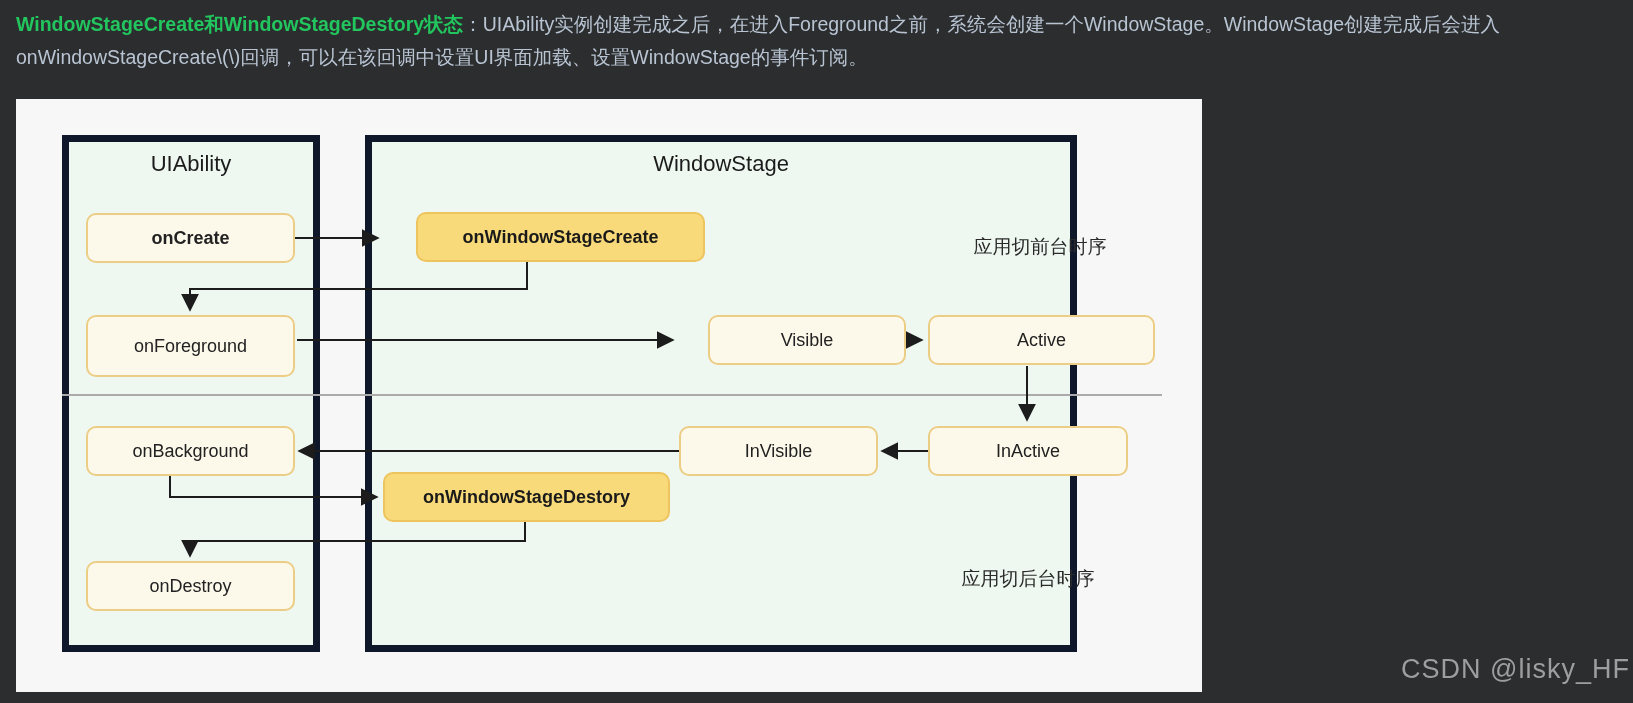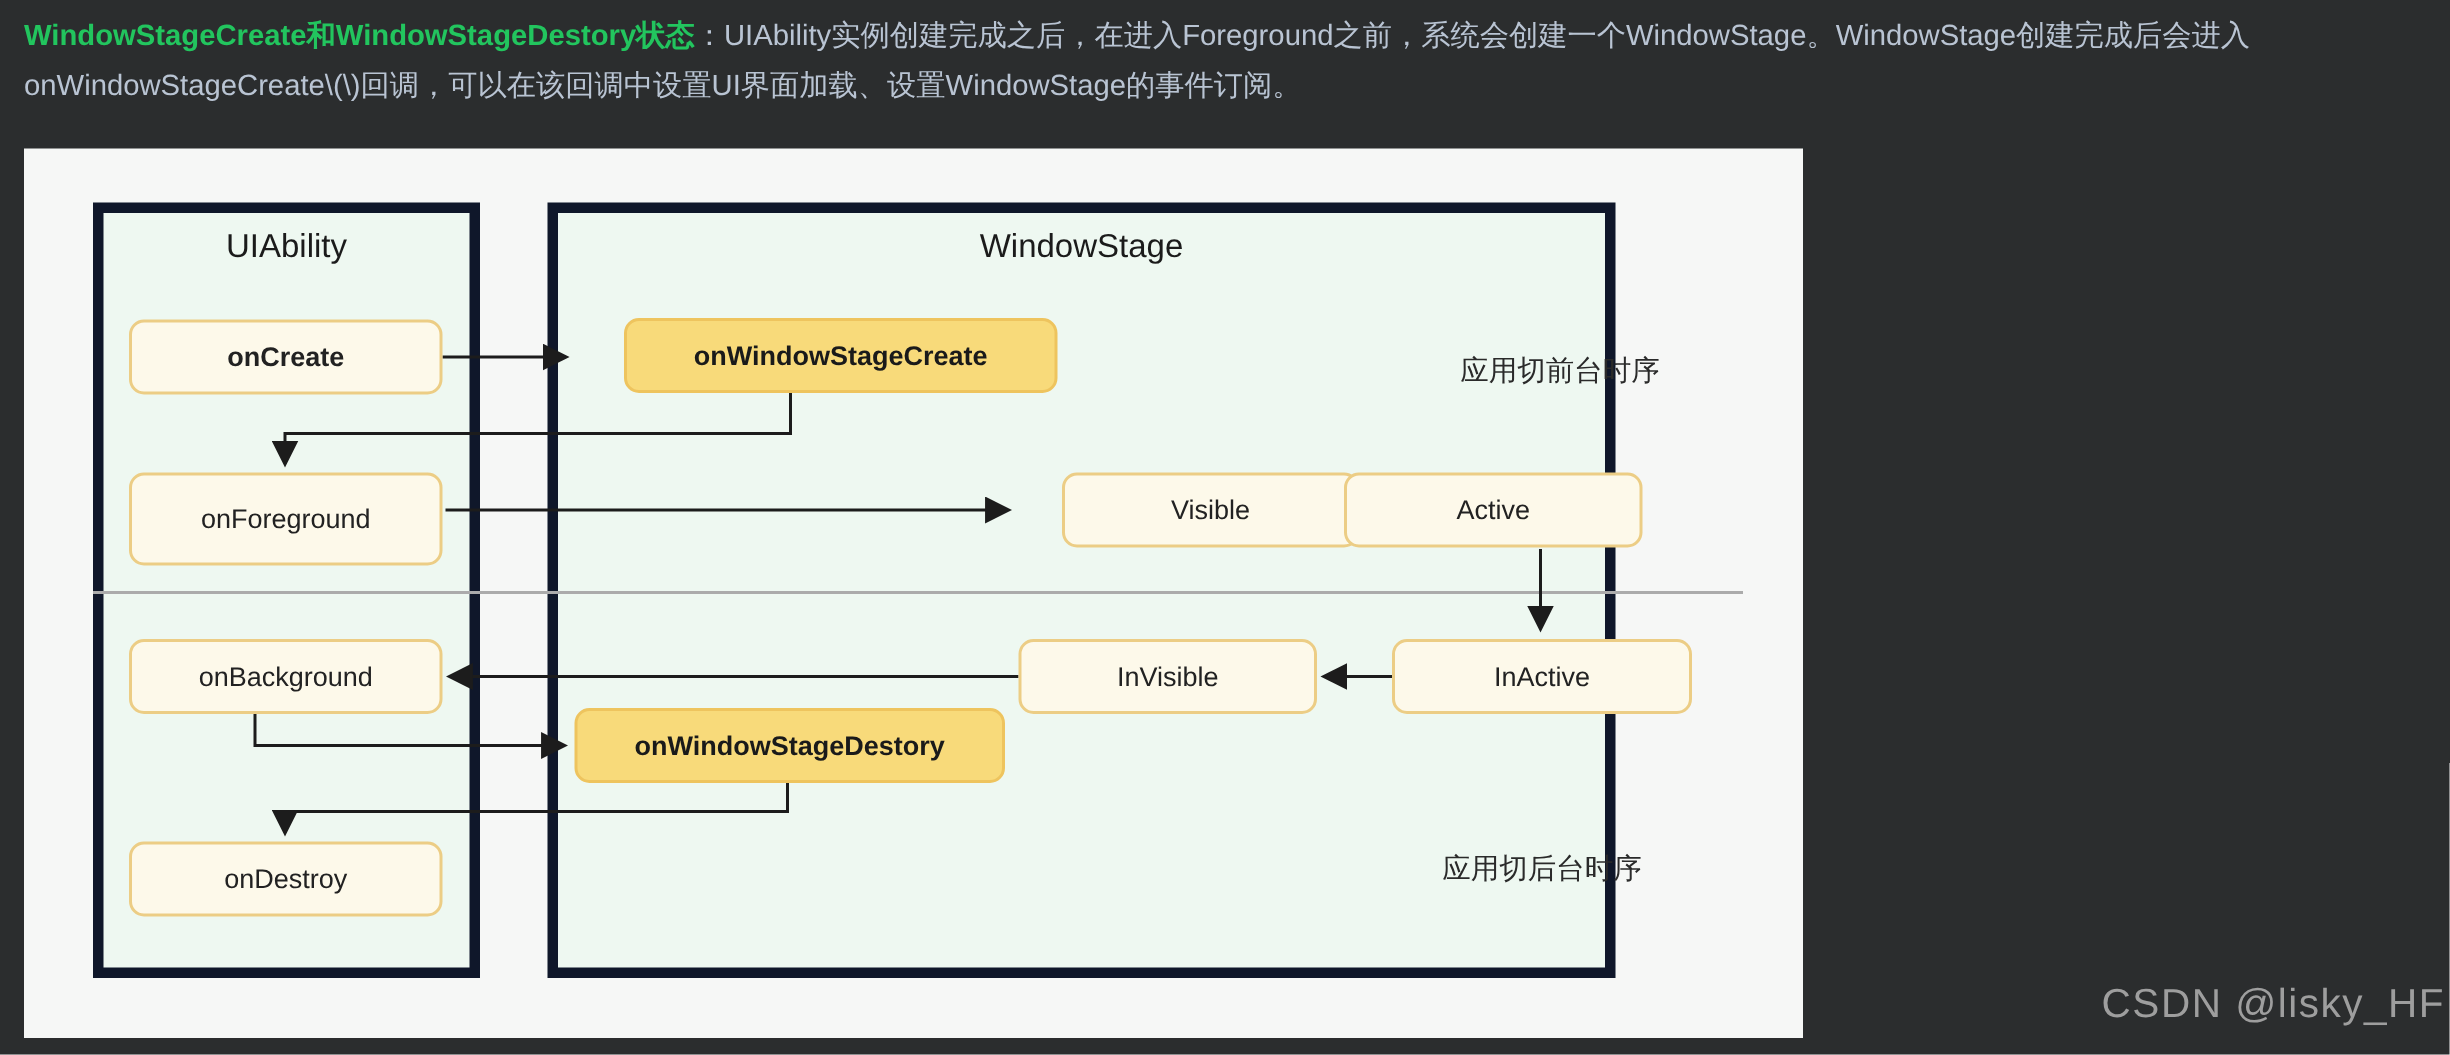--- a/index.html
+++ b/index.html
@@ -94,21 +94,21 @@
         <path d="M663,352 H284" marker-end="url(#ah)"></path>
         <path d="M154,377 V398 H360" marker-end="url(#ah)"></path>
         <path d="M509,423 V442 H174 V456" marker-end="url(#ah)"></path>
       </g>
     </svg>
 
     <div class="node" style="left:70px; top:114px; width:209px; height:50px;font-weight:bold;">onCreate</div>
     <div class="node hl" style="left:367px; top:113px; width:289px; height:50px;margin-left:33px;">onWindowStageCreate</div>
     <div class="node" style="left:70px; top:216px; width:209px; height:62px;">onForeground</div>
     <div class="node" style="left:663px; top:216px; width:198px; height:50px;margin-left:29px;">Visible</div>
-    <div class="node" style="left:880px; top:216px; width:199px; height:50px;">Active</div>
+    <div class="node" style="left:912px; top:216px; width:227px; height:50px;">Active</div>
     <div class="node" style="left:70px; top:327px; width:209px; height:50px;">onBackground</div>
     <div class="node" style="left:663px; top:327px; width:199px; height:50px;">InVisible</div>
     <div class="node" style="left:912px; top:327px; width:200px; height:50px;">InActive</div>
     <div class="node hl" style="left:367px; top:373px; width:287px; height:50px;">onWindowStageDestory</div>
     <div class="node" style="left:70px; top:462px; width:209px; height:50px;">onDestroy</div>
 
     <div class="anno" style="left:914px; top:135px;">应用切前台时序</div>
     <div class="anno" style="left:902px; top:467px;">应用切后台时序</div>
   </div>
 

